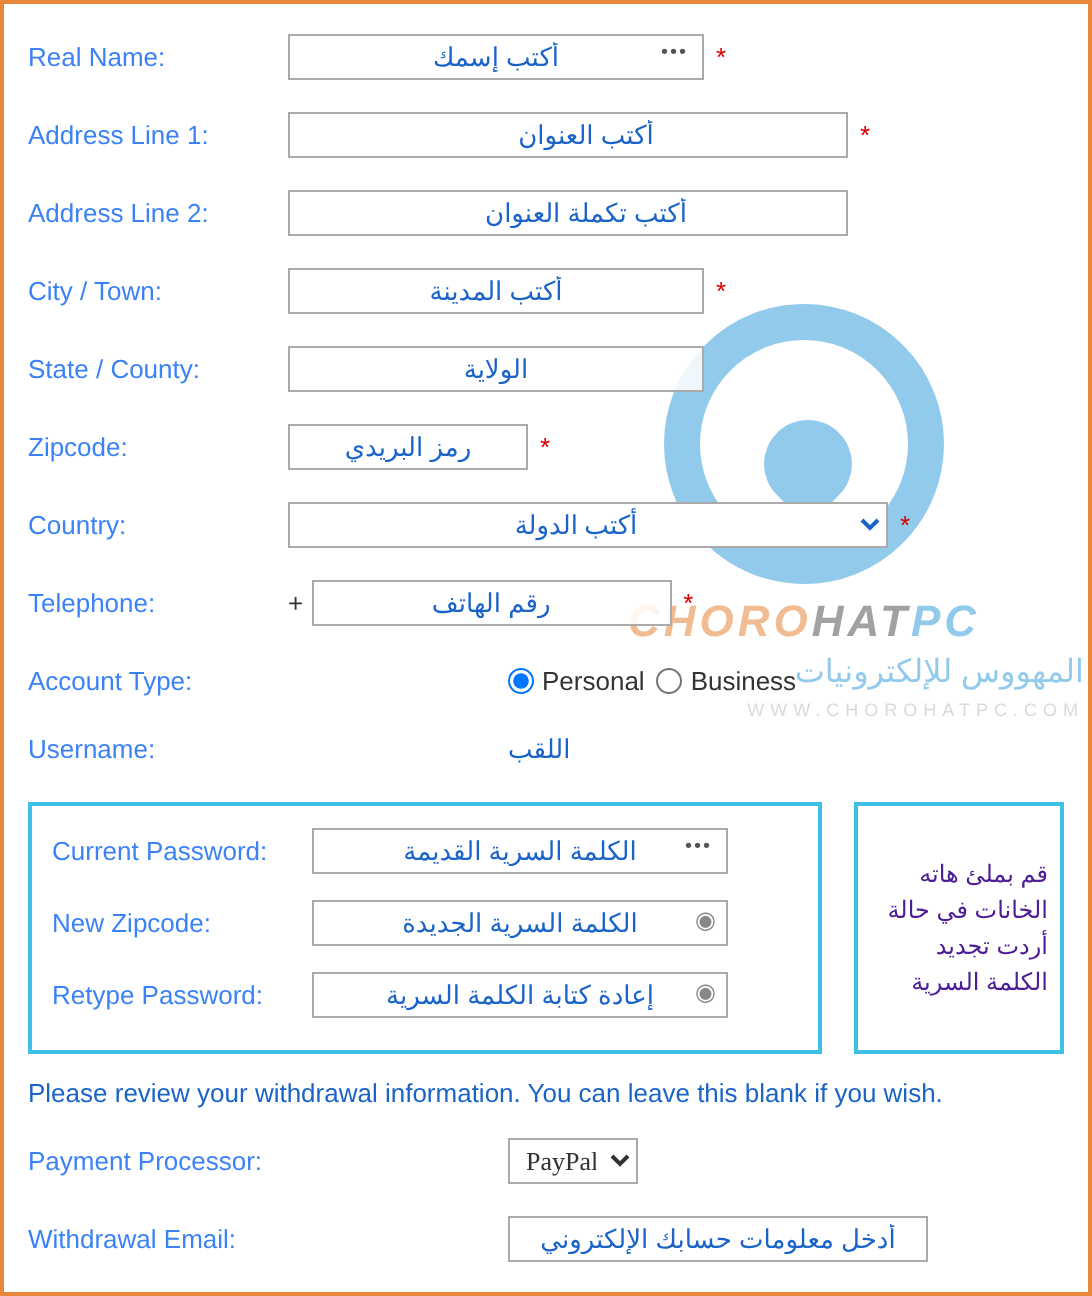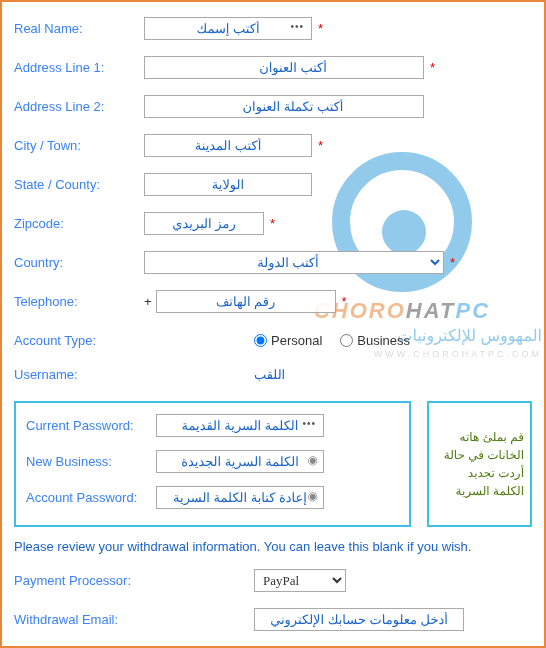--- a/index.html
+++ b/index.html
@@ -12,38 +12,38 @@
 .watermark .t-orange { color: #e8863a; }
 .watermark .t-dark { color: #555; }
 .watermark .t-blue { color: #3aa0dd; }
 .watermark .txt2 { font-size: 16px; color: #3aa0dd; text-align: right; margin-top: 2px; }
 .watermark .txt3 { font-size: 9px; letter-spacing: 3px; color: #bbb; text-align: right; margin-top: 4px; }
 .form { position: relative; z-index: 1; }
 .row { display: flex; align-items: center; margin-bottom: 15px; min-height: 24px; }
 .label { width: 130px; flex-shrink: 0; color: #3b82f6; }
 .field-wrap { display: flex; align-items: center; position: relative; }
 .input { border: 1px solid #aaa; padding: 3px 6px; font-size: 13px; color: #1a64c9; text-align: center; background: rgba(255,255,255,0.85); font-family: Arial, sans-serif; }
-.input.w1 { width: 168px; }
+.input.w1 { width: 208px; }
 .input.w2 { width: 280px; padding-left: 24px; }
 .input.w3 { width: 120px; }
 .input.w4 { width: 180px; }
 .req { color: #d00; margin-left: 6px; }
 .dots { position: absolute; right: 8px; top: 4px; font-size: 10px; letter-spacing: 1px; color: #555; pointer-events: none; }
 .eye { position: absolute; right: 6px; top: 3px; font-size: 12px; color: #888; pointer-events: none; }
 .plus { margin-right: 4px; color: #333; }
 .note { color: #1a64c9; font-size: 13px; margin: 10px 0 14px 0; }
 .pw-section { display: flex; align-items: flex-start; }
 .pw-box { border: 2px solid #3cc0e8; padding: 10px 10px 4px 10px; width: 410px; }
 .pw-box .row { margin-bottom: 12px; }
 .pw-box .label { width: 130px; }
-.pw-callout { border: 2px solid #3cc0e8; padding: 6px; width: 108px; margin-left: 16px; color: #4d7c0f; text-align: right; font-size: 12px; line-height: 1.5; align-self: stretch; display: flex; align-items: center; }
+.pw-callout { border: 2px solid #3cc0e8; padding: 6px; width: 108px; margin-left: 16px; color: #4c1d95; text-align: right; font-size: 12px; line-height: 1.5; align-self: stretch; display: flex; align-items: center; }
 .select { border: 1px solid #aaa; padding: 2px 4px; font-size: 13px; background: #fff; color: #1a64c9; text-align: center; font-family: Liberation Serif, serif; }
 .select.wide { width: 300px; }
-.select.small { width: 92px; color: #333; text-align: left; }
-.radio-group { display: flex; align-items: center; gap: 18px; }
+.select.small { width: 65px; color: #333; text-align: left; }
+.radio-group { display: flex; align-items: center; gap: 6px; }
 .radio-group label { display: flex; align-items: center; gap: 4px; font-size: 13px; }
 .username-val { color: #1a64c9; margin-left: 110px; }
 </style>
 </head>
 <body>
 
 <div class="container">
 
   <div class="watermark">
     <div class="circle">
@@ -147,28 +147,28 @@
     <div class="pw-section">
       <div class="pw-box">
         <div class="row">
           <div class="label">Current Password:</div>
           <div class="field-wrap">
             <input class="input w1" value="الكلمة السرية القديمة" style="">
             <span class="dots">•••</span>
           </div>
         </div>
         <div class="row">
-          <div class="label">New Business:</div>
+          <div class="label">New Zipcode:</div>
           <div class="field-wrap">
             <input class="input w1" value="الكلمة السرية الجديدة" style="">
             <span class="eye">◉</span>
           </div>
         </div>
         <div class="row">
-          <div class="label">Account Password:</div>
+          <div class="label">Retype Password:</div>
           <div class="field-wrap">
             <input class="input w1" value="إعادة كتابة الكلمة السرية" style="">
             <span class="eye">◉</span>
           </div>
         </div>
       </div>
       <div class="pw-callout">قم بملئ هاته الخانات في حالة أردت تجديد الكلمة السرية</div>
     </div>
 
     <div class="note" style="margin-top:12px;">Please review your withdrawal information. You can leave this blank if you wish.</div>

